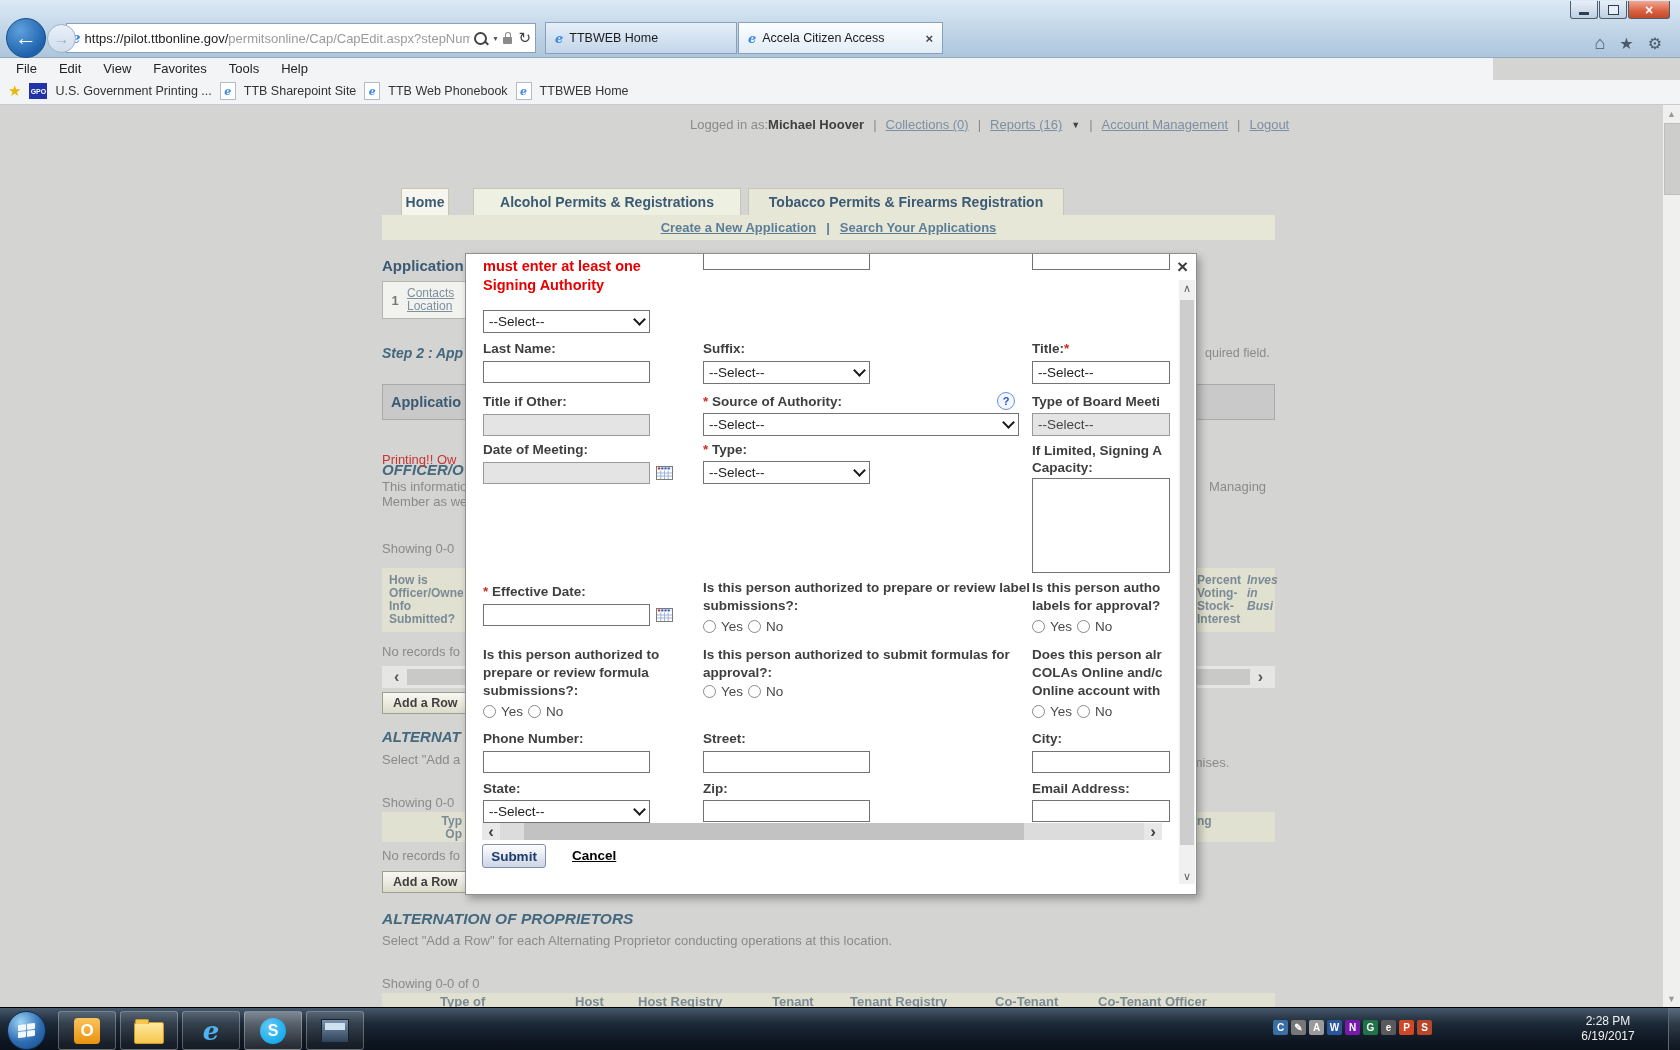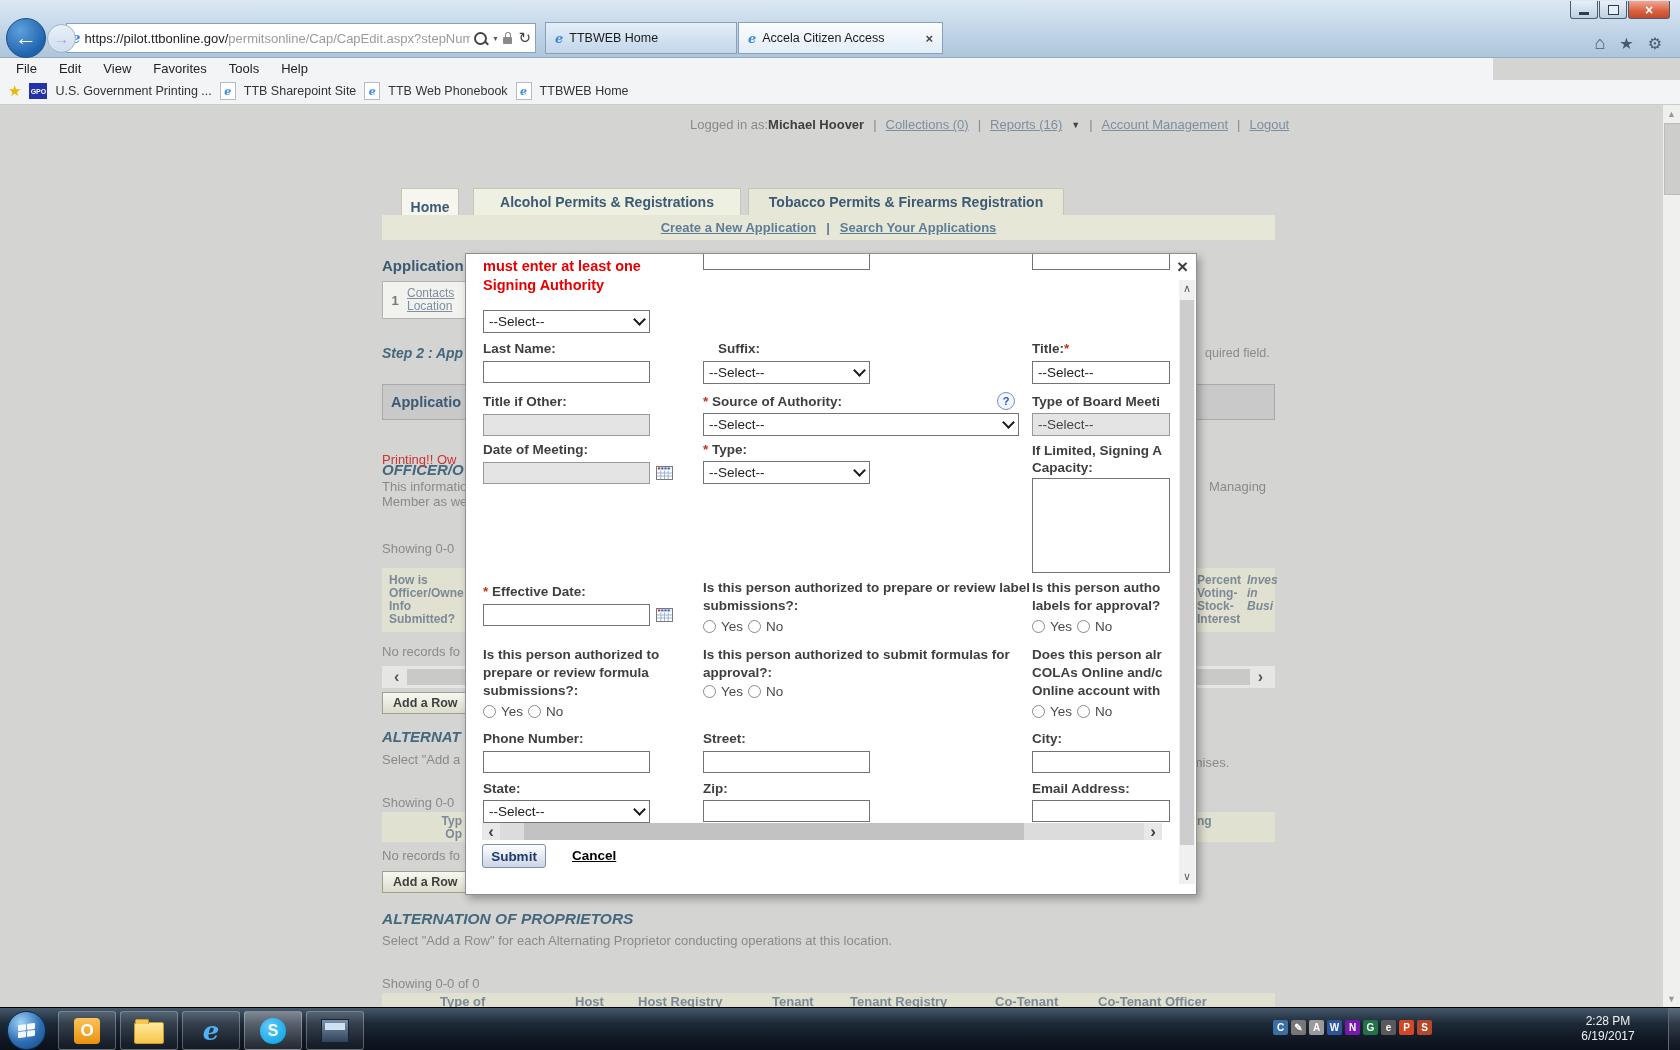--- a/index.html
+++ b/index.html
@@ -267,21 +267,21 @@
       <span class="glink">Collections (0)</span>
       <span>|</span>
       <span class="glink">Reports (16)</span>
       <span style="font-size:9px;color:#444;">▼</span>
       <span>|</span>
       <span class="glink">Account Management</span>
       <span>|</span>
       <span class="glink">Logout</span>
     </div>
 
-    <div class="navtab" style="left:401px;width:58px;background:#f6f6ef;align-items:flex-end;">
+    <div class="navtab" style="left:401px;width:48px;background:#f6f6ef;">
         <span>Home</span>
       </div>
     <div class="navtab" style="left:748px;width:316px;">
         <span>Tobacco Permits &amp; Firearms Registration</span>
       </div>
     <div class="navtab" style="left:473px;width:268px;background:#eef0e2;">
         <span>Alcohol Permits &amp; Registrations</span>
       </div>
     <div class="subbar">
       <span class="glink">Create a New Application</span>
@@ -393,21 +393,21 @@
     <div class="abs" style="left:17px;top:3px;color:#e60000;font-weight:bold;font-size:14.5px;line-height:19px;">
       <span>must enter at least one</span><br><span>Signing Authority</span>
     </div>
 
     <div class="selbox" style="left:17px;top:56px;width:167px;">
       <span>--Select--</span>
         <span class="chev"></span>
     </div>
 
     <div class="mlbl" style="left:17px;top:87px;">Last Name:</div>
-    <div class="mlbl" style="left:252px;top:87px;">Suffix:</div>
+    <div class="mlbl" style="left:237px;top:87px;">Suffix:</div>
     <div class="mlbl" style="left:566px;top:87px;"><span>Title:</span><span class="req">*</span></div>
     <input class="ti" style="left: 17px; top: 107px; width: 167px;">
     <div class="selbox" style="left:237px;top:107px;width:167px;">
       <span>--Select--</span>
         <span class="chev"></span>
     </div>
     <div class="selbox" style="left:566px;top:107px;width:138px;">
       <span>--Select--</span>
     </div>
 

